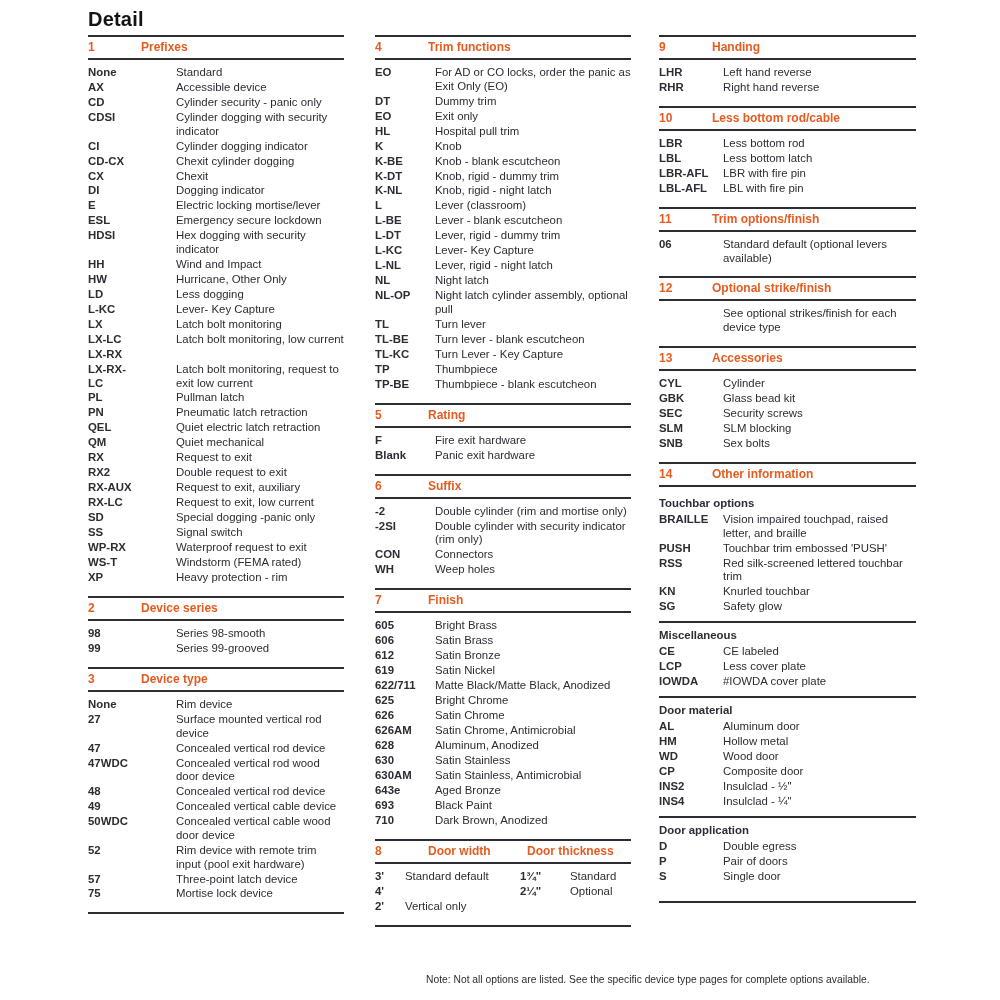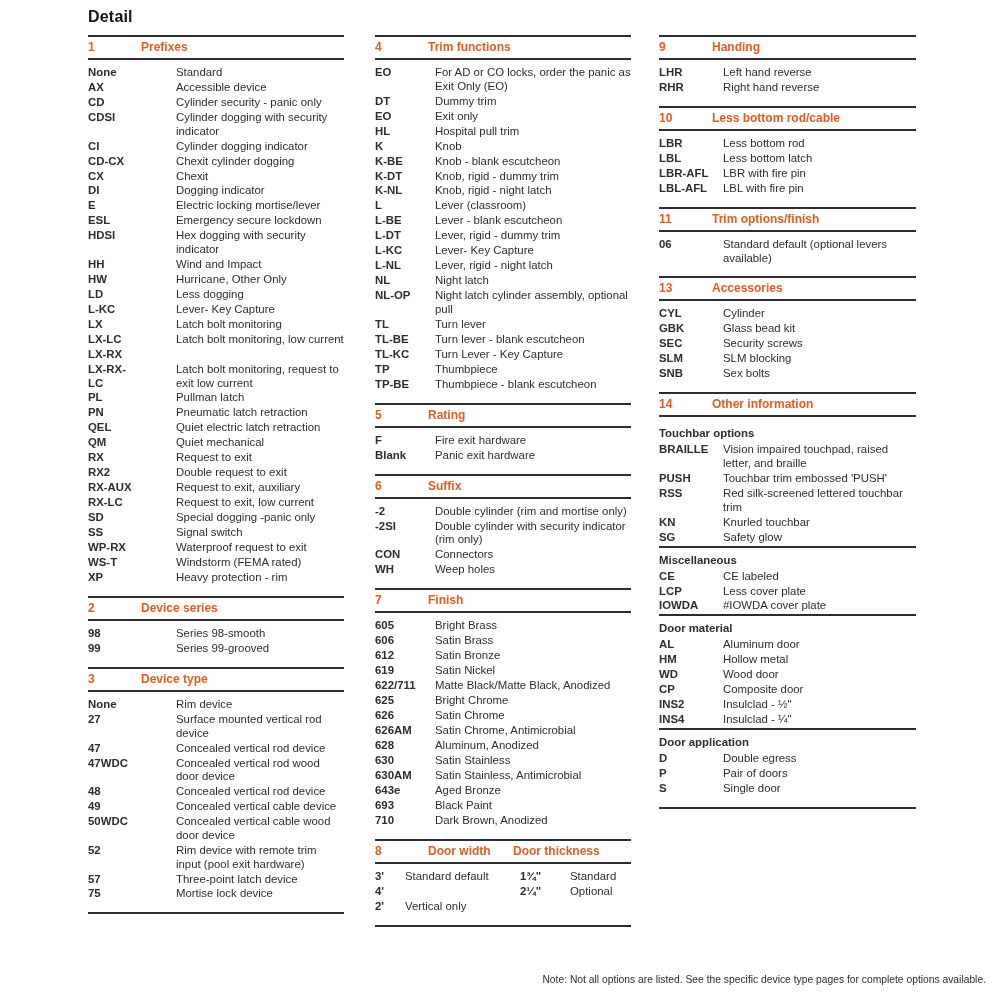--- a/index.html
+++ b/index.html
@@ -7,62 +7,62 @@
     --dark:#2c2c34;
   }
   html,body{margin:0;padding:0;}
   body{
     width:1000px;height:1000px;position:relative;background:#ffffff;
     font-family:"Liberation Sans", sans-serif;color:var(--dark);
     -webkit-font-smoothing:antialiased;
   }
   .page-title{
     position:absolute;left:88px;top:8px;
-    font-size:16px;font-weight:bold;color:#141418;letter-spacing:.2px;
+    font-size:20px;font-weight:bold;color:#141418;letter-spacing:.2px;
   }
   .col{position:absolute;top:35px;}
   #col1{left:88px;width:256px;}
   #col2{left:375px;width:256px;}
   #col3{left:659px;width:257px;}
 
   .section{width:100%;}
   .sec-head{
     border-top:2px solid var(--dark);
     border-bottom:2px solid var(--dark);
     padding:3px 0 4px 0;
     color:var(--orange);font-weight:bold;font-size:12px;
     display:flex;align-items:baseline;position:relative;
   }
   .sec-num{display:inline-block;width:28px;flex:0 0 28px;}
   .sec-title{flex:1;padding-left:25px;}
-  .sec-title2{position:absolute;left:138px;top:3px;}
+  .sec-title2{position:absolute;left:152px;top:3px;}
   .sec-body{padding:6px 0 10px 0;}
   .col .section:last-child .sec-body{border-bottom:2px solid var(--dark);}
 
   .row{display:flex;font-size:11.4px;line-height:13.6px;margin-bottom:1.4px;}
   .code{font-weight:bold;flex:0 0 88px;white-space:pre-line;padding-right:4px;box-sizing:border-box;}
   #col2 .code{flex:0 0 60px;}
   #col3 .code{flex:0 0 64px;}
   .desc{flex:1;}
 
   
   .dw-body{display:flex;}
   .dw-left{width:145px;flex:0 0 145px;}
   .dw-right{flex:1;}
   .dw-left .code{flex:0 0 30px !important;}
   .dw-right .code{flex:0 0 50px !important;font-weight:bold;}
 
   
-  .group{}
+  .group{padding-bottom:6px;}
   .group + .group{border-top:2px solid var(--dark);padding-top:2px;}
   .group-heading{font-size:11.4px;font-weight:bold;padding:3px 0 3px 0;line-height:14px;}
 
   .footnote{
     position:absolute;top:974px;right:14px;width:560px;
-    font-size:10.3px;color:var(--dark);text-align:right;line-height:12px;
+    font-size:10.3px;color:var(--dark);line-height:12px;
   }
 </style>
 </head>
 <body>
 
 <div class="page-title">Detail</div>
 
 <div class="col" id="col1">
     <div class="section">
       <div class="sec-head">
@@ -542,20 +542,32 @@
       </div>
       <div class="sec-body">
         <div class="row">
           <span class="code">06</span>
           <span class="desc">Standard default (optional levers available)</span>
         </div>
       </div>
     </div>
     <div class="section">
       <div class="sec-head">
+        <span class="sec-num">12</span>
+        <span class="sec-title">Optional strike/finish</span>
+      </div>
+      <div class="sec-body">
+        <div class="row">
+          <span class="code"></span>
+          <span class="desc">See optional strikes/finish for each device type</span>
+        </div>
+      </div>
+    </div>
+    <div class="section">
+      <div class="sec-head">
         <span class="sec-num">13</span>
         <span class="sec-title">Accessories</span>
       </div>
       <div class="sec-body">
         <div class="row">
           <span class="code">CYL</span>
           <span class="desc">Cylinder</span>
         </div>
         <div class="row">
           <span class="code">GBK</span>

